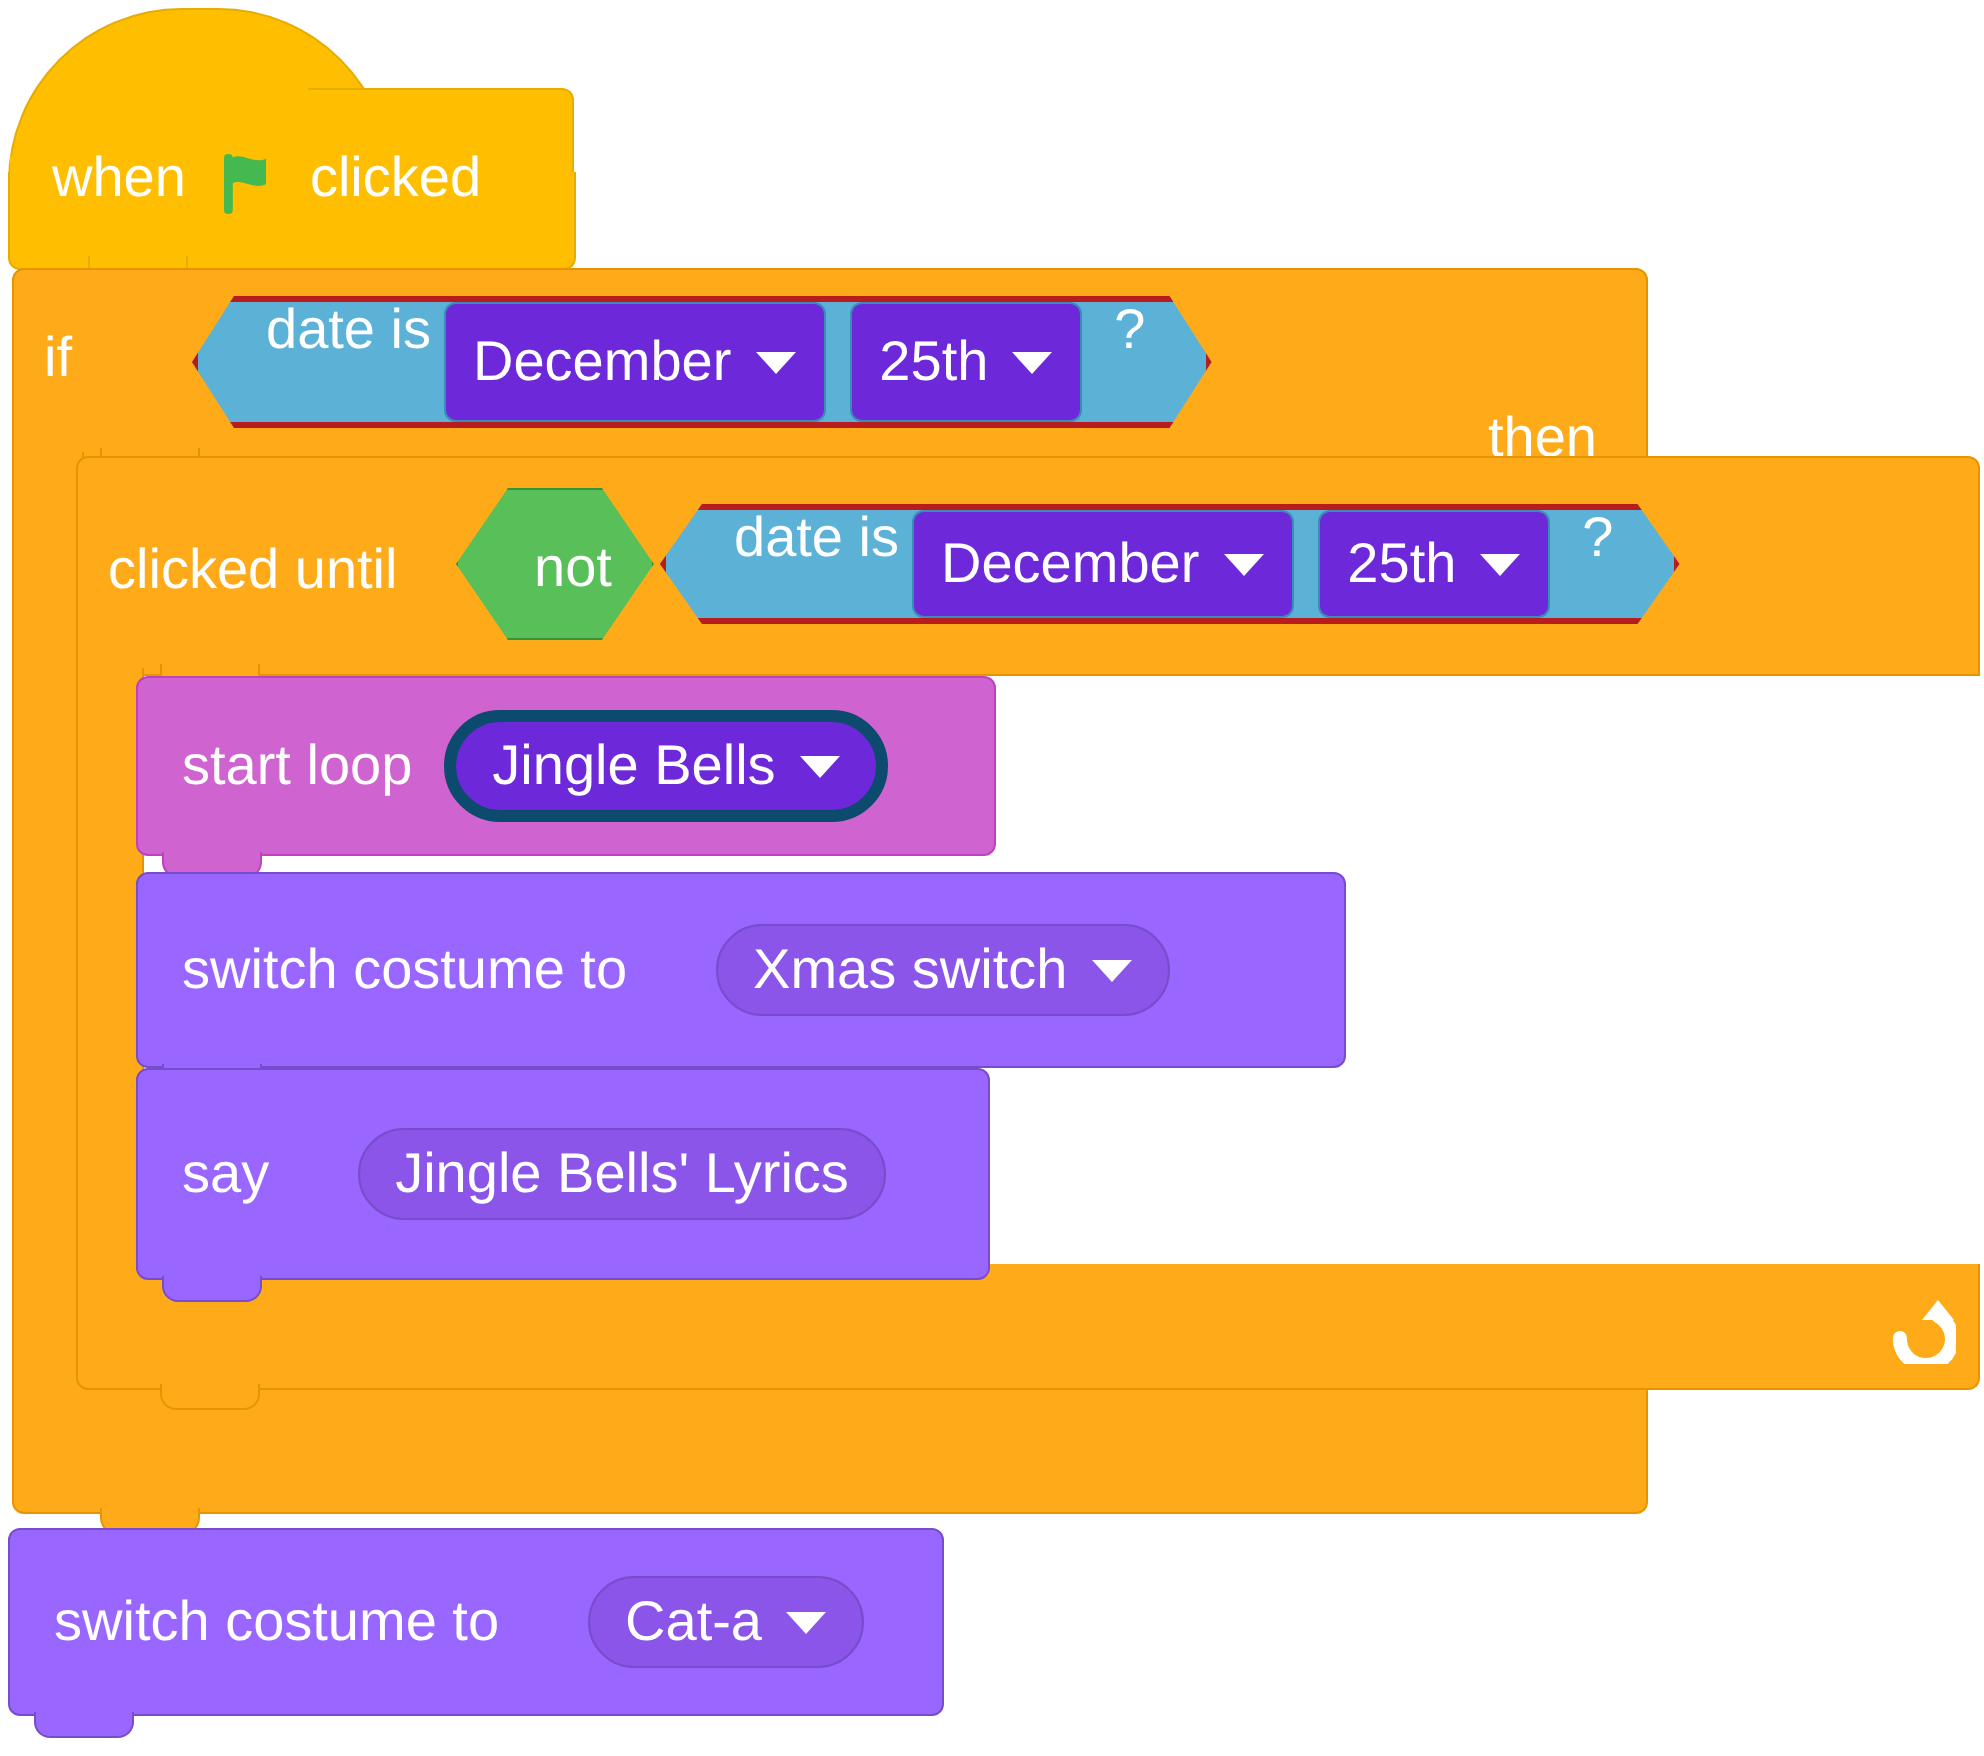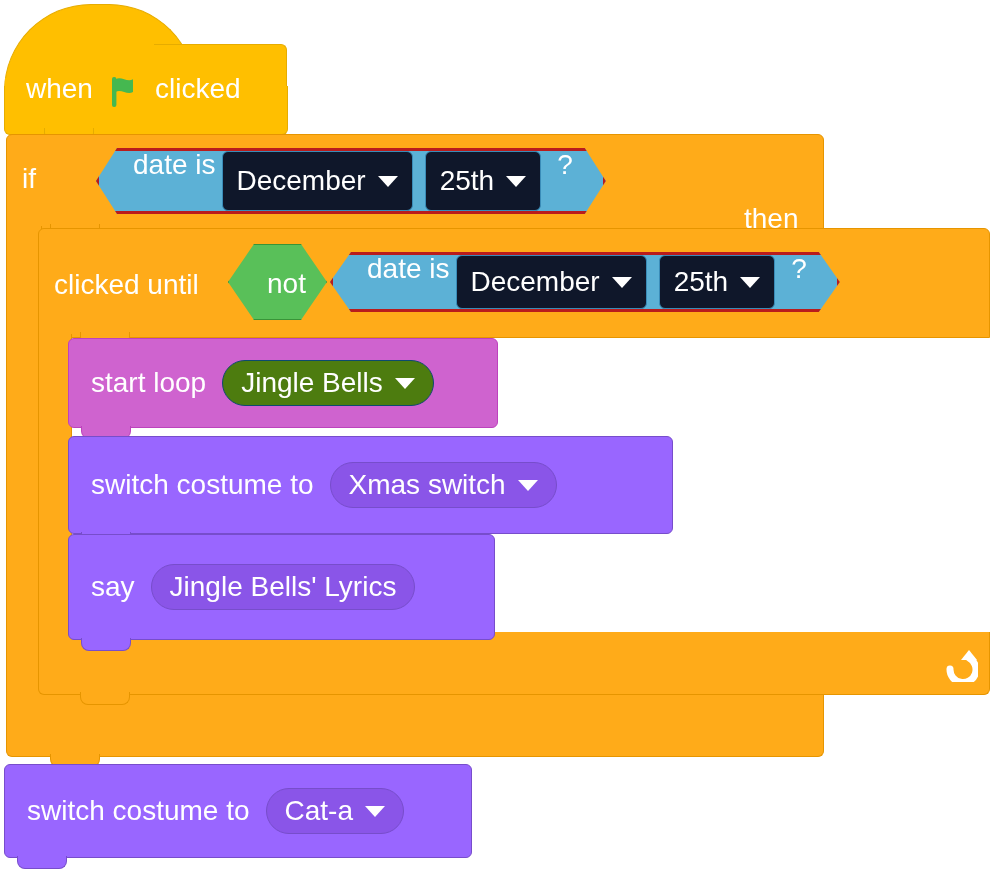--- a/index.html
+++ b/index.html
@@ -67,21 +67,21 @@
   .rp-word{left:54px;top:271px;}
   .loop-arrow{left:936px;top:640px;width:42px;height:42px;}
 
   
   .hexb{position:absolute;display:flex;
         background:#5cb1d6;border:3px solid #b91c1c;
         clip-path:polygon(21px 0,100% 0,100% 100%,21px 100%,0 50%);
         padding:0 16px 0 34px;box-sizing:border-box;}
   .hexb.tip-r{clip-path:polygon(21px 0,calc(100% - 21px) 0,100% 50%,calc(100% - 21px) 100%,21px 100%,0 50%);
               padding-right:30px;}
-  .fieldb{background:#0f172a;border:1px solid #3a8cb8;border-radius:6px;
+  .fieldb{background:#6d28d9;border:1px solid #3a8cb8;border-radius:6px;
           padding:7px 14px;display:flex;align-items:center;gap:12px;margin:0 6px;}
 
   
   .hexg{position:absolute;display:flex;align-items:center;
         background:#59c059;border:1px solid #389438;
         clip-path:polygon(26px 0,calc(100% - 26px) 0,100% 50%,calc(100% - 26px) 100%,26px 100%,0 50%);
         padding:4px 20px 0 38px;box-sizing:border-box;}
 
   
   .stack{position:absolute;display:flex;align-items:center;border-radius:6px;
@@ -92,23 +92,23 @@
   .field-oval{border-radius:999px;display:flex;align-items:center;gap:12px;
               padding:8px 18px;margin-left:16px;}
 
   .tri{width:0;height:0;border-left:10px solid transparent;
        border-right:10px solid transparent;border-top:11px solid #ffffff;
        display:inline-block;}
 
   
   .c-magenta{background:#cf63cf;border:1px solid #bd42bd;}
   .c-magenta .nub,.c-magenta .topnotch{background:#cf63cf;border:1px solid #bd42bd;border-top:none;}
-  .c-magenta .field-oval{background:#4d7c0f;border:1px solid #0c4a6e;justify-content:space-between;}
-
-  .c-purple{background:#9966ff;border:1px solid #774dcb;}
+  .c-magenta .field-oval{background:#6d28d9;border:6px solid #0c4a6e;justify-content:space-between;}
+
+  .c-purple{background:#9966ff;border:1px solid #774dcb;gap:28px;}
   .c-purple .nub,.c-purple .topnotch{background:#9966ff;border:1px solid #774dcb;border-top:none;}
   .c-purple .field-oval{background:#8a55e8;border:1px solid #774dcb;}
 
   .c-orangeoval{background:#ef8022;border:1px solid #d4690a;}
 </style>
 </head>
 <body>
 
 <div id="stage">
 

